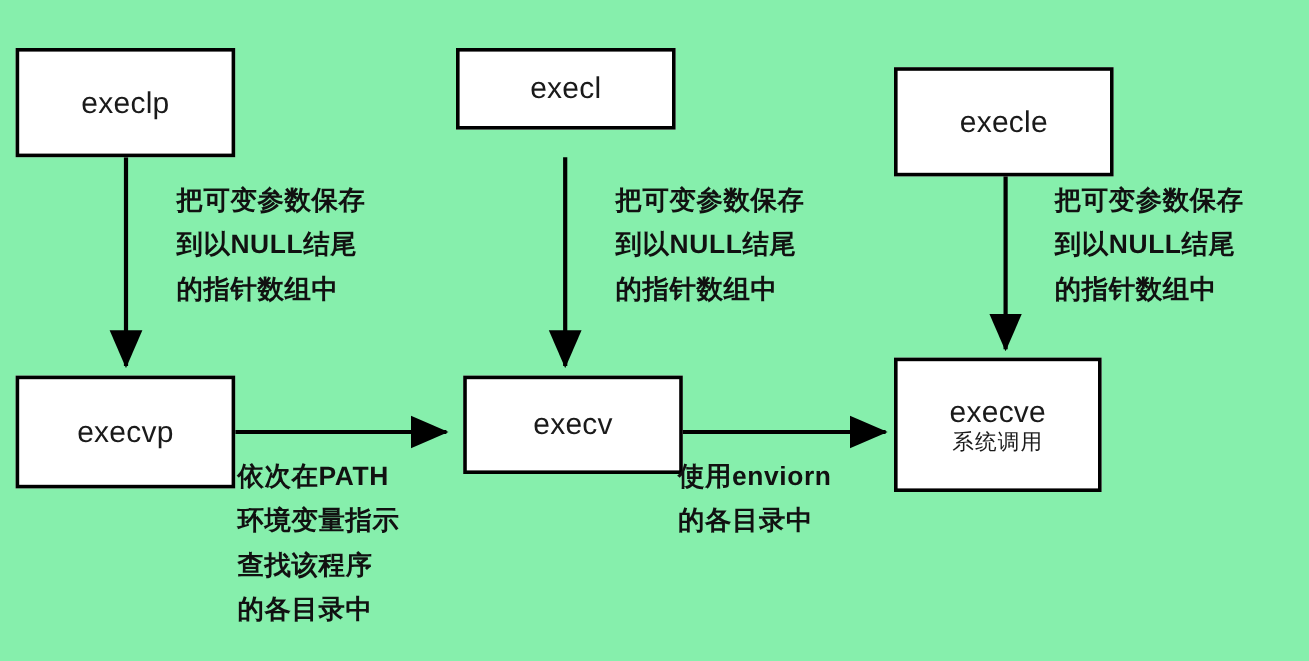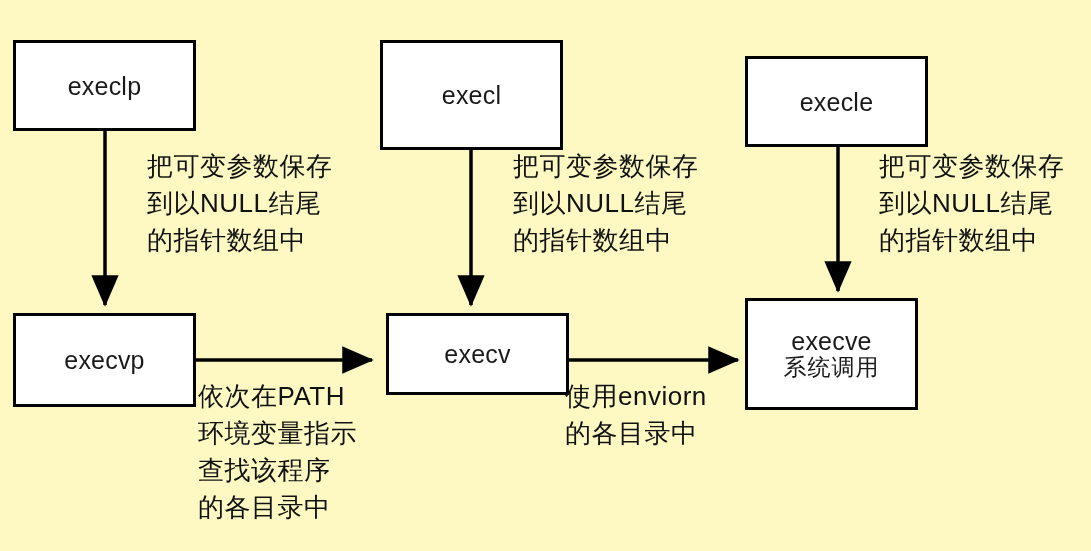--- a/index.html
+++ b/index.html
@@ -4,50 +4,51 @@
 <style>
   html, body {
     margin: 0;
     padding: 0;
     background: #ffffff;
   }
   #canvas {
     position: relative;
     width: 1091px;
     height: 551px;
-    background: #fef9c3;
+    background: #86efac;
     font-family: "Liberation Sans", "DejaVu Sans", sans-serif;
     overflow: hidden;
   }
   .node {
     position: absolute;
     box-sizing: border-box;
     border: 3px solid #000000;
     background: #ffffff;
     display: flex;
     flex-direction: column;
     align-items: center;
     justify-content: center;
     color: #1a1a1a;
     font-size: 25px;
     line-height: 1.12;
     letter-spacing: 0.2px;
     white-space: nowrap;
   }
   .node .sub {
-    font-size: 23px;
+    font-size: 18px;
     letter-spacing: 1px;
   }
   .annot {
     position: absolute;
     color: #111111;
-    font-size: 26px;
+    font-size: 22px;
     line-height: 37px;
     white-space: nowrap;
     letter-spacing: 0.5px;
+    font-weight: bold;
   }
   .annot div { display: block; }
   svg.edges {
     position: absolute;
     left: 0;
     top: 0;
     width: 1091px;
     height: 551px;
     pointer-events: none;
   }
@@ -72,21 +73,21 @@
 
     <line x1="196" y1="360" x2="372" y2="360" stroke="#000000" stroke-width="3.5" marker-end="url(#arrowhead)"></line>
 
     <line x1="563" y1="360" x2="738" y2="360" stroke="#000000" stroke-width="3.5" marker-end="url(#arrowhead)"></line>
   </svg>
 
   <div class="node" style="left:13px; top:40px; width:183px; height:91px;">
     <span>execlp</span>
   </div>
 
-  <div class="node" style="left:380px; top:40px; width:183px; height:110px;">
+  <div class="node" style="left:380px; top:40px; width:183px; height:68px;">
     <span>execl</span>
   </div>
 
   <div class="node" style="left:745px; top:40px; width:183px; height:91px;margin-top:16px;">
     <span>execle</span>
   </div>
 
   <div class="node" style="left:13px; top:313px; width:183px; height:94px;">
     <span>execvp</span>
   </div>

